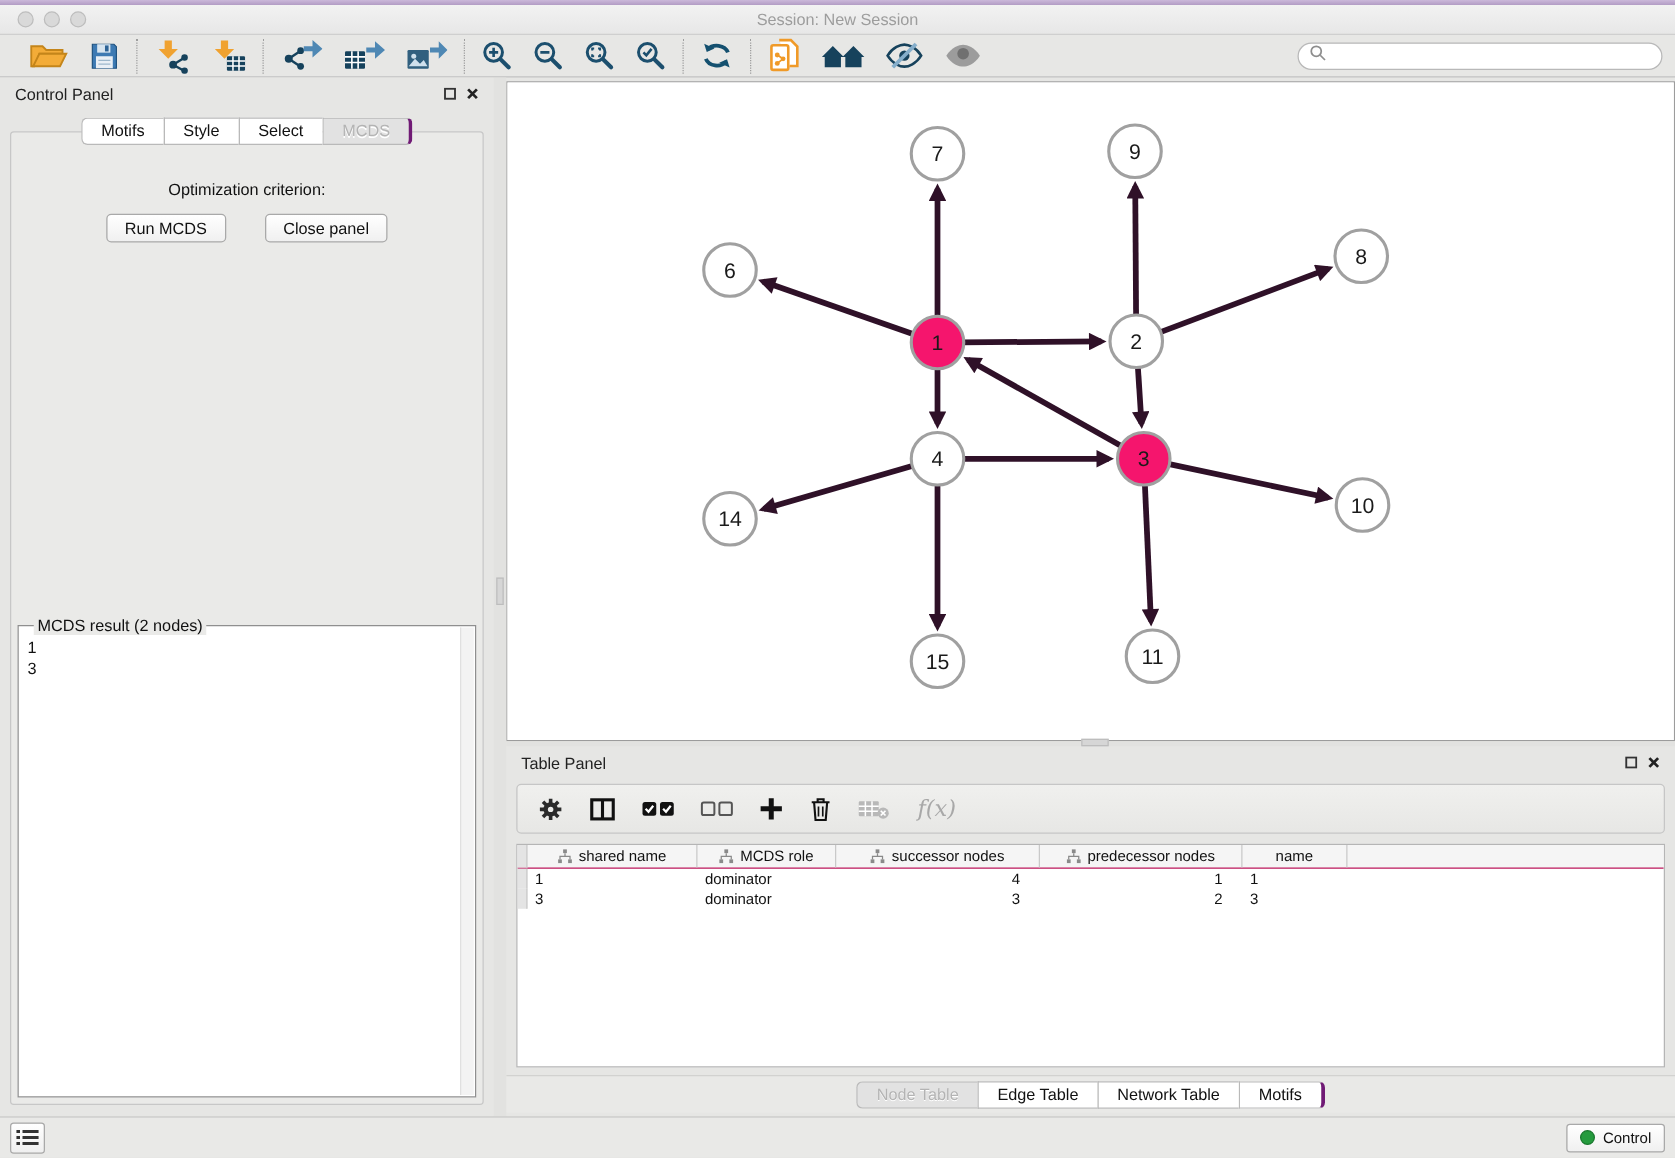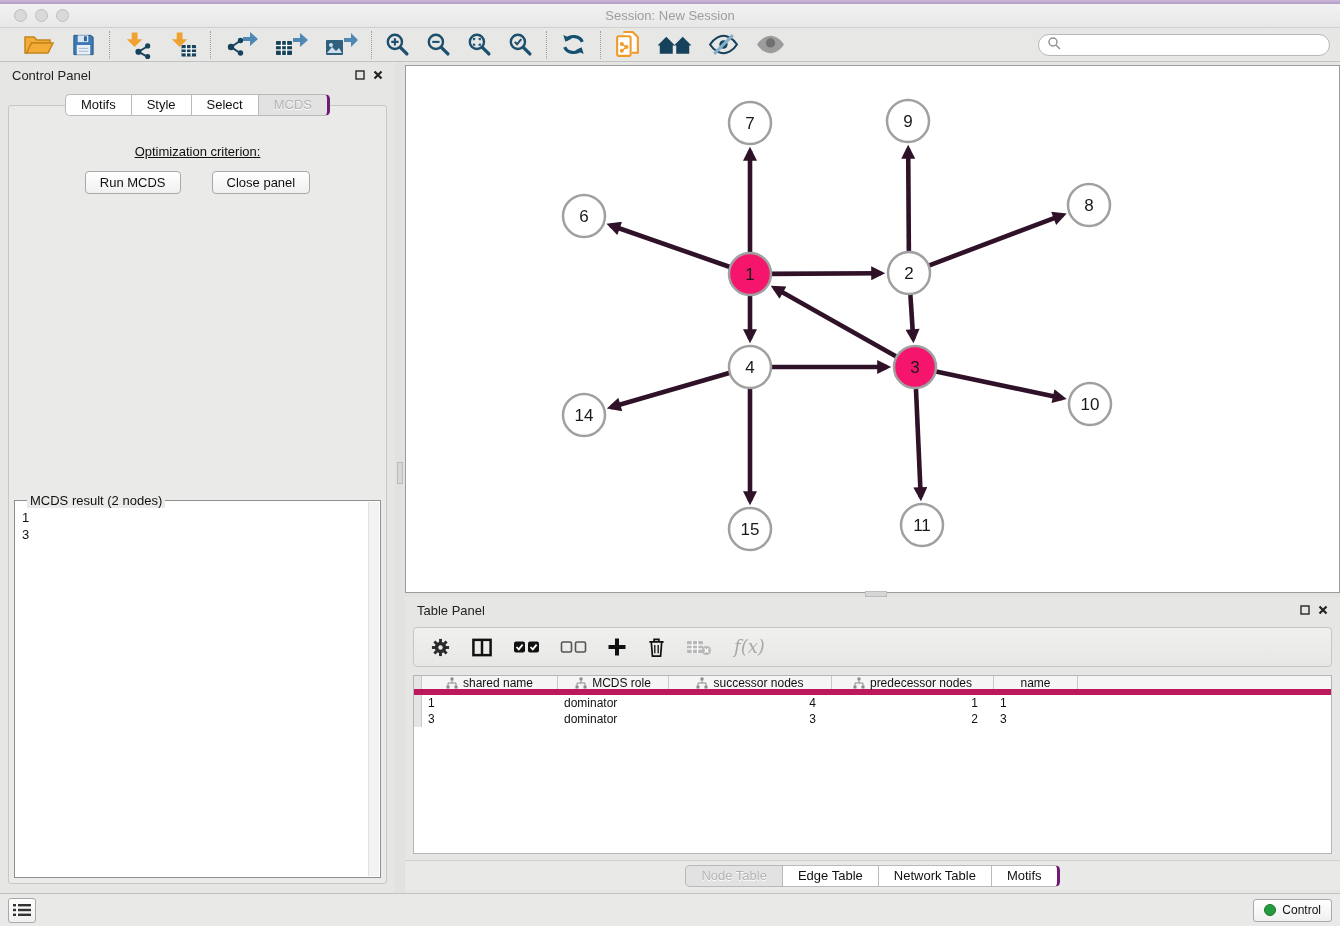--- a/index.html
+++ b/index.html
@@ -42,21 +42,21 @@
   .tabrow { display:flex; justify-content:center; position:relative; z-index:2; height:22px; margin-top:6px; }
   .tab { font-size:13px; padding:0 15px; line-height:20px; background:#fff;
     border:1px solid #b9b9b9; border-right:none; color:#111; cursor:pointer; }
   .tab:first-child { border-radius:5px 0 0 5px; }
   .tab:last-child { border-right:3px solid #701a75; border-radius:0 5px 5px 0; }
   .tab.active { background:#e2e2e2; color:#b3b3b3; text-shadow:0 1px 0 #fff; }
 
   .cpanel-body { flex:1; margin:-11px 8px 9px 8px; padding-top:24px;
     border:1px solid #c7c7c7; border-radius:3px; background:#eaeae8;
     display:flex; flex-direction:column; }
-  .opt-label { text-align:center; font-size:13px; color:#111; margin-top:14px;text-decoration:underline; }
+  .opt-label { text-align:center; font-size:13px; color:#111; margin-top:14px; }
   .select { margin:11px 36px 0 36px; height:23px; background:#fff; border:1px solid #ababab;
     border-radius:4px; display:flex; align-items:center; padding:0 6px 0 10px;
     font-size:13px; cursor:pointer; }
   .select .chevrons { margin-left:auto; display:flex; flex-direction:column; line-height:5px;
     font-size:7px; color:#444; }
   .btnrow { display:flex; justify-content:center; gap:31px; margin-top:12px; }
   .pushbtn { font-size:13px; font-family:inherit; padding:3px 14px; background:linear-gradient(#ffffff,#f0f0f0);
     border:1px solid #a9a9a9; border-radius:4px; cursor:pointer; color:#111; }
 
   .result-fieldset { margin:auto 5px 5px 5px; height:378px; border:1px solid #8f8f8f;
@@ -86,21 +86,21 @@
   .hsplit .handle { position:absolute; left:460px; top:-2px; width:22px; height:6px;
     background:#d6d6d6; border:1px solid #bdbdbd; }
 
   
   .tpanel { flex:1; display:flex; flex-direction:column; background:#e6e6e4; padding-bottom:3px; }
   .tp-toolbar { margin:4px 8px 0 8px; height:40px; border:1px solid #c6c6c6; border-radius:4px;
     background:linear-gradient(#f0f0ee,#e7e7e5); display:flex; align-items:center; gap:20px; padding:0 16px; }
   .tp-toolbar .tbicon.disabled { opacity:1; cursor:default; }
   .tp-table { flex:1; margin:8px 8px 0 8px; background:#fff; border:1px solid #b5b5b5;
     overflow:hidden; font-size:12px; }
-  .thead { display:flex; height:19px; border-bottom:6px solid #be185d; background:#f5f5f5; }
+  .thead { display:flex; height:19px; border-bottom:1px solid #be185d; background:#f5f5f5; }
   .gutter { width:8px; background:#e4e4e4; border-right:1px solid #c9c9c9; flex:none; }
   .th { display:flex; align-items:center; justify-content:center; gap:5px;
     border-right:1px solid #c9c9c9; color:#111; cursor:pointer; flex:none; }
   .trow { display:flex; height:16px; align-items:center; }
   .td { flex:none; padding:0 6px; color:#111; cursor:text; }
   .td.r { text-align:right; }
   .tp-tabs { height:30px; display:flex; justify-content:center; align-items:center;
     border-top:1px solid #d2d2d0; margin-top:6px; background:#e9e9e7; }
 
   

